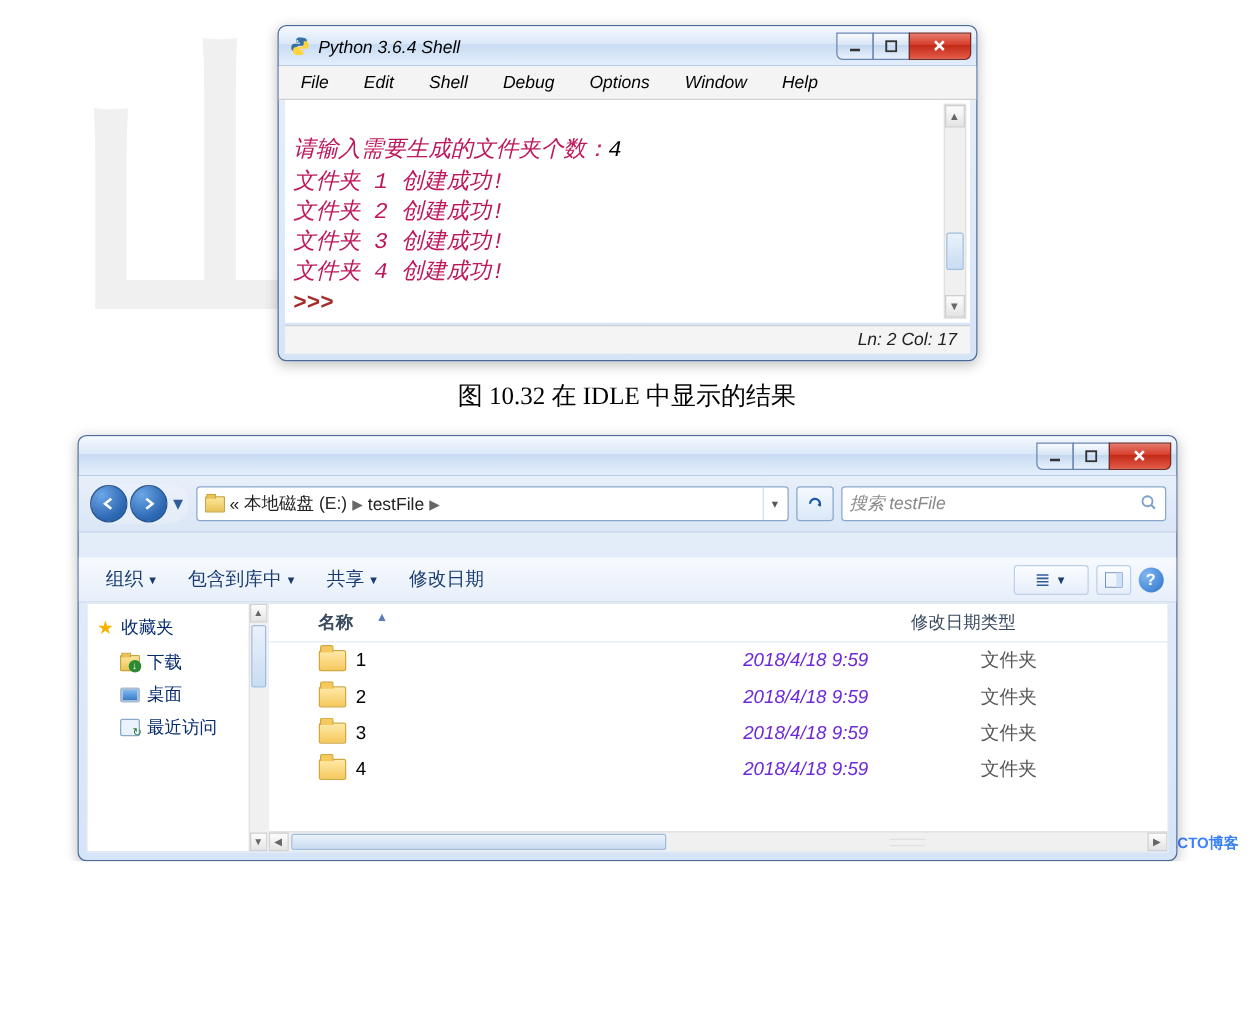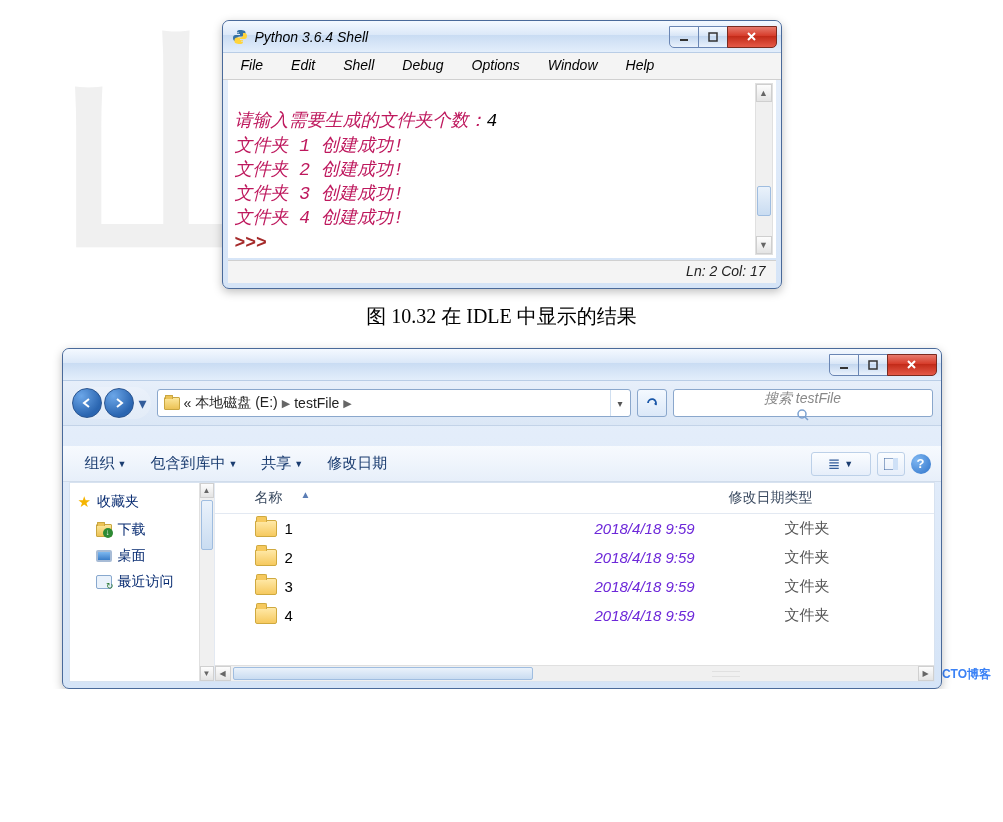--- a/index.html
+++ b/index.html
@@ -219,21 +219,20 @@
   .searchbox {
     width: 260px;
     height: 28px;
     background: #fff;
     border: 1px solid #8aa7cc;
     border-radius: 3px;
     display:flex;align-items:center;
     padding: 0 6px;
     color:#888; font-style: italic; font-size:14px;
     justify-content: space-between;
-    flex-direction: column;
   }
   .toolbar-row {
     display: flex;
     align-items: center;
     padding: 4px 10px;
     background: linear-gradient(#f7fafe,#e7effa);
     border-bottom: 1px solid #d0dceb;
     font-size: 15px;
     color: #1a3c70;
     margin-top: 20px;
@@ -304,21 +303,21 @@
     position: relative;
     overflow: hidden;
   }
   .file-headers {
     display: flex;
     border-bottom: 1px solid #e3e9f2;
     font-size: 14px;
     color: #3a4a60;
     padding: 6px 6px 6px 40px;
   }
-  .col-name { width: 340px; display:flex;align-items:flex-start;gap:18px;}
+  .col-name { width: 340px; display:flex;align-items:flex-start;gap:18px;font-weight:bold;}
   .col-date { width: 190px; text-align: right; }
   .col-type { width: 80px; }
   .sort-arrow{font-size:10px;color:#5a7db5;}
   .file-row {
     display: flex;
     align-items: center;
     padding: 5px 6px 5px 40px;
     font-size: 15px;
     color: #000;
   }

